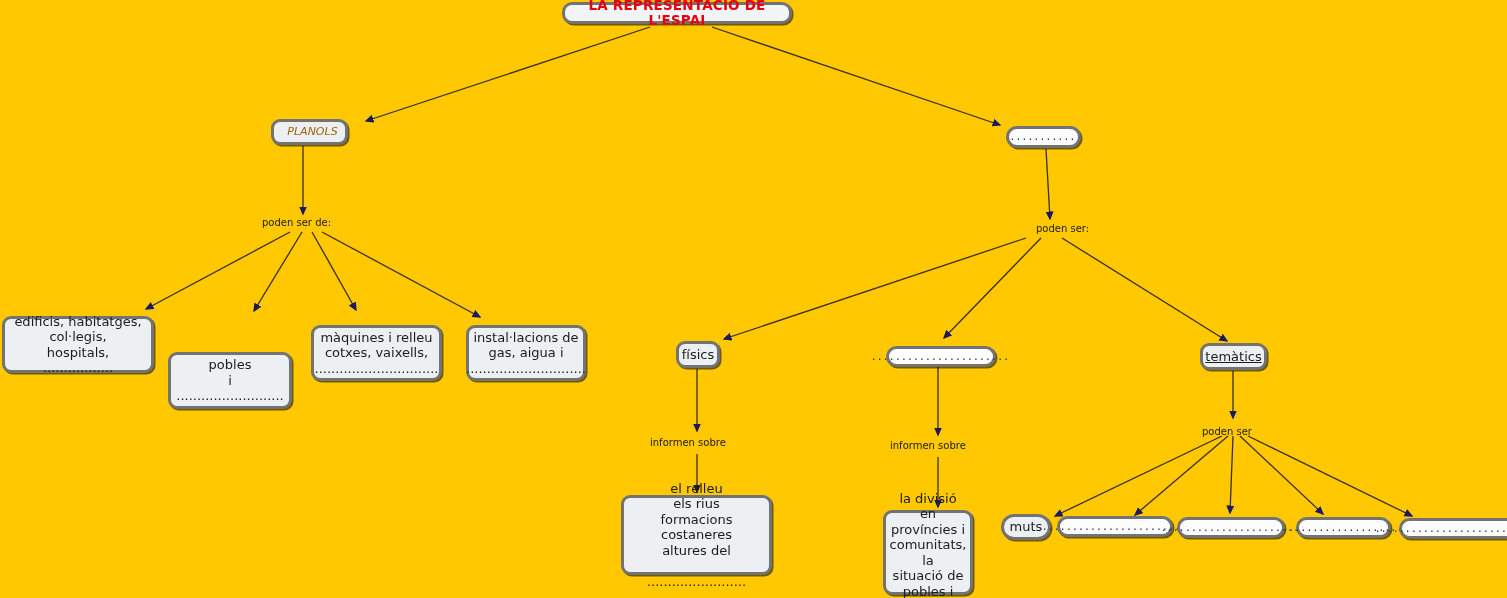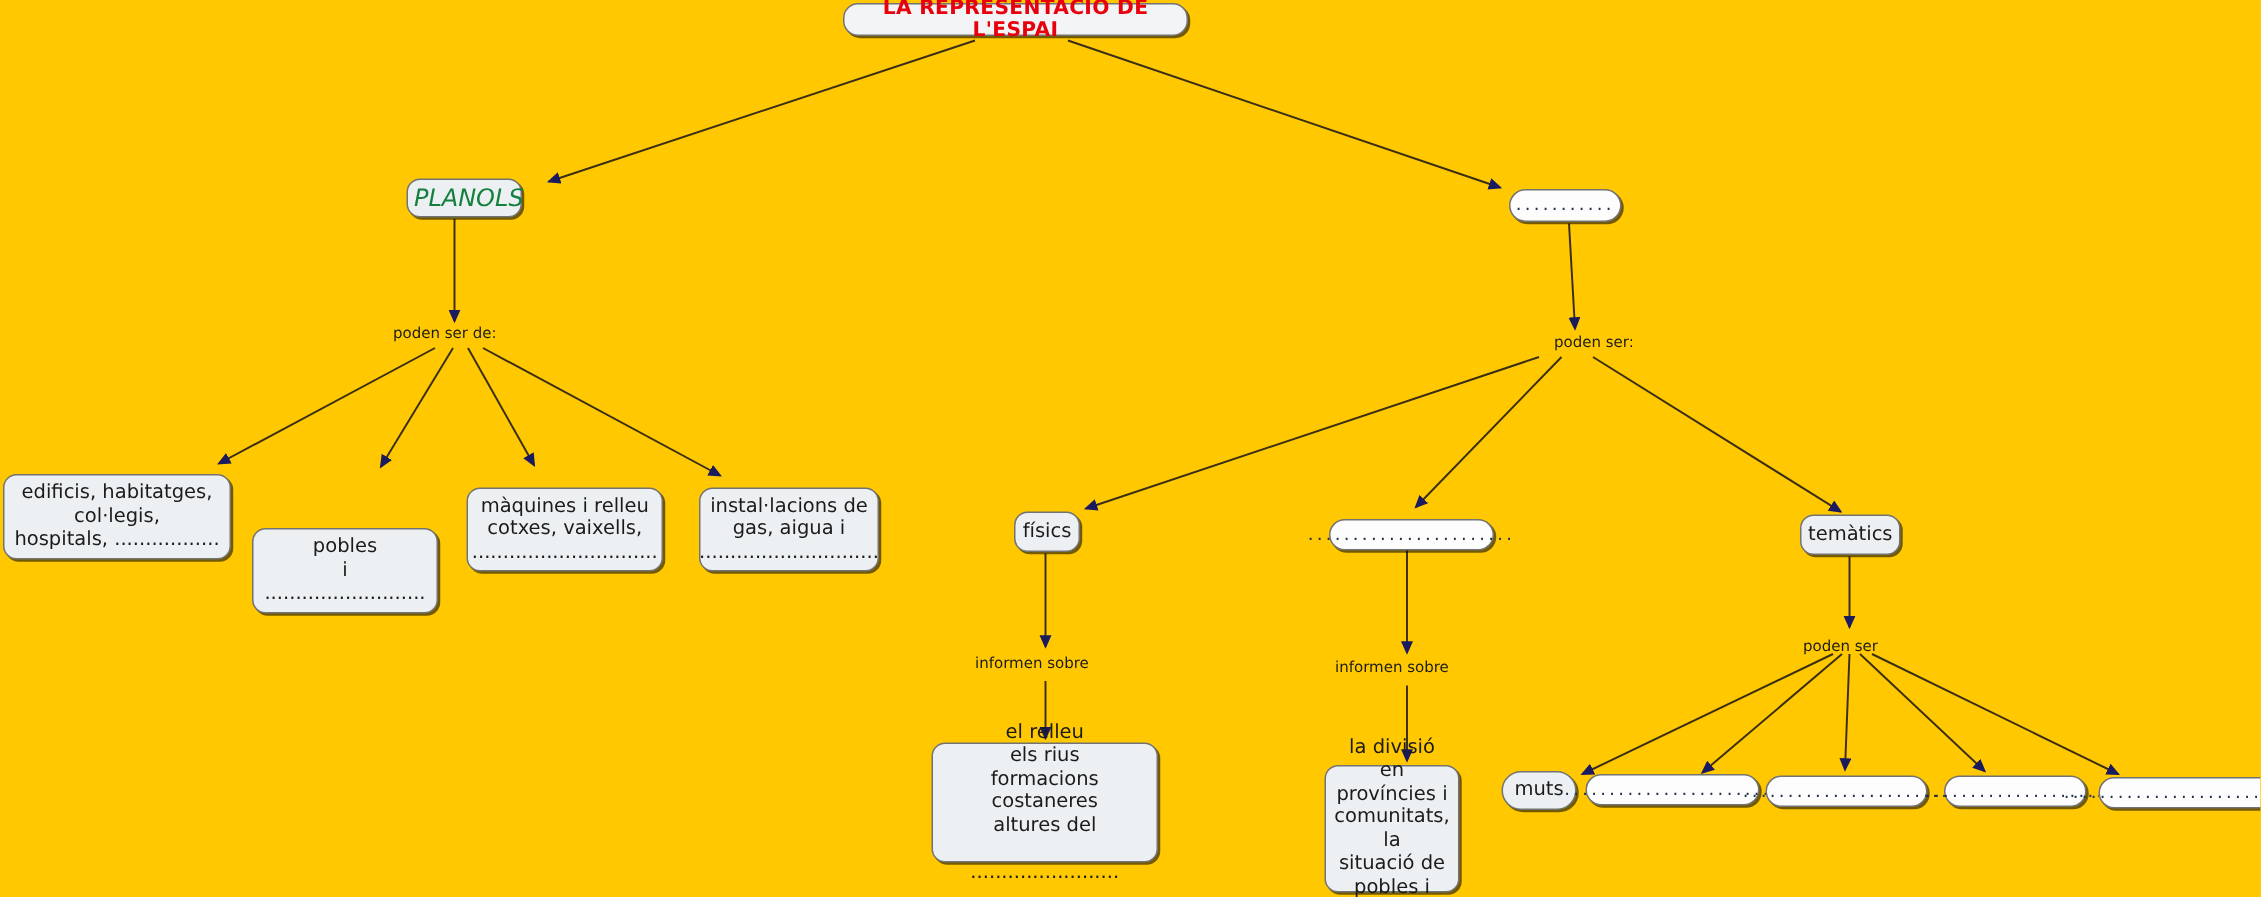--- a/index.html
+++ b/index.html
@@ -20,21 +20,21 @@
     left: 0;
     top: 0;
     width: 1507px;
     height: 598px;
     pointer-events: none;
   }
   .node {
     position: absolute;
     box-sizing: border-box;
     background: #ECF0F3;
-    border: 1px solid #737373;
+    border: 3px solid #737373;
     border-radius: 9px;
     box-shadow: 1.5px 1.5px 0 rgba(0,0,0,0.55);
     display: flex;
     align-items: center;
     justify-content: center;
     text-align: center;
     color: #1b1b1b;
     font-size: 13px;
     line-height: 15.5px;
     padding: 3px 6px;
@@ -48,23 +48,23 @@
   }
   .node.title {
     background: #F2F4F6;
     border-radius: 10px;
     color: #E8000D;
     font-weight: bold;
     font-size: 13.5px;
     letter-spacing: 0.2px;
   }
   .node.planols {
-    color: #15803d;
+    color: #a16207;
     font-style: italic;
-    font-size: 16px;
+    font-size: 11px;
     padding-left: 12px;
   }
   .node .dots {
     letter-spacing: 2.2px;
     font-size: 12px;
     color: #23304a;
   }
   .link-label {
     position: absolute;
     color: #1b1b1b;
@@ -142,21 +142,21 @@
   <div class="node" style="left:466px; top:325px; width:120px; height:56px;">instal·lacions de
 gas, aigua i
 .............................</div>
 
   <div class="node" style="left:676px; top:341px; width:44px; height:27px;">físics</div>
 
   <div class="node pill white" style="left:886px; top:346px; width:110px; height:21px;">
     <span class="dots">.......................</span>
   </div>
 
-  <div class="node" style="left:1200px; top:343px; width:67px; height:27px;">temàtics</div>
+  <div class="node" style="left:1200px; top:343px; width:67px; height:27px;text-decoration:underline;">temàtics</div>
 
   <div class="link-label" style="left:650px; top:436px;">informen sobre</div>
 
   <div class="link-label" style="left:890px; top:439px;">informen sobre</div>
 
   <div class="link-label" style="left:1202px; top:425px;">poden ser</div>
 
   <div class="node" style="left:621px; top:495px; width:151px; height:80px;">el relleu
 els rius
 formacions costaneres

